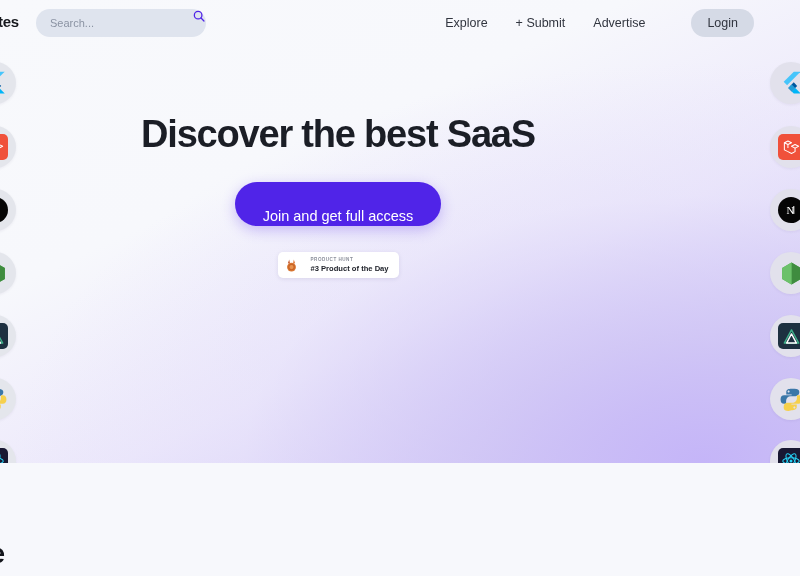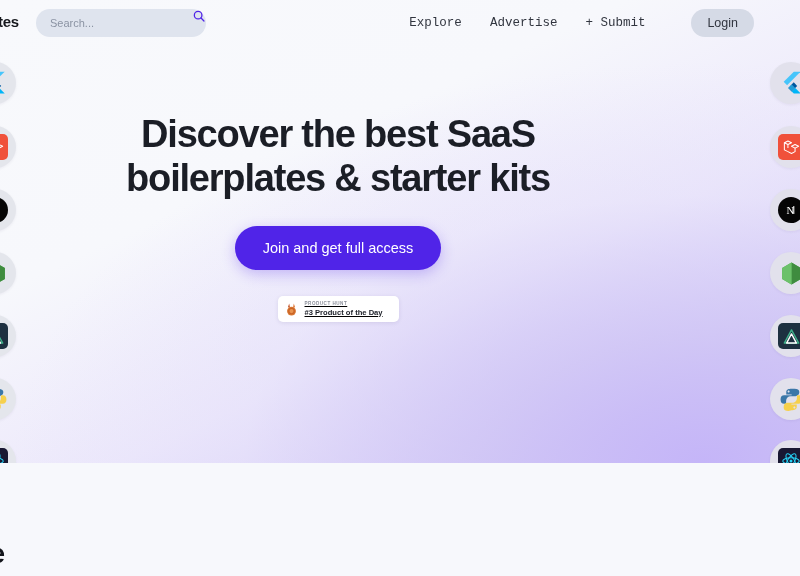--- a/index.html
+++ b/index.html
@@ -51,21 +51,21 @@
   }
   .search-input::placeholder { color: #8b93a3; }
   .search-icon { width: 14px; height: 14px; flex: 0 0 14px; display:block; }
 
   .nav {
     position: absolute; right: 0; top: 0;
     height: 46px; display: flex; align-items: center; gap: 0;
   }
   .nav-link {
     font-size: 12.5px; color: #31353f; text-decoration: none;
-    padding: 0 14px; white-space: nowrap; line-height: 46px; font-family: Liberation Mono, monospace;
+    padding: 0 14px; white-space: nowrap; line-height: 46px;
   }
   .login-btn {
     margin-left: 10px;
     height: 28px; min-width: 60px;
     background: #d5dae6;
     border: none; border-radius: 14px;
     font-family: "Liberation Sans", sans-serif;
     font-size: 12.5px; color: #31353f;
     padding: 0 16px;
     position: relative; right: -22px;
@@ -111,36 +111,35 @@
   }
   .subhead .s2 { display: block; }
   .cta {
     margin-top: 26px;
     display: inline-block;
     background: #5024e8;
     color: #ffffff;
     font-family: "Liberation Sans", sans-serif;
     font-size: 14.5px; font-weight: 500;
     border: none; border-radius: 22px;
-    padding: 0 28px; height: 44px; line-height: 44px;
+    padding: 12px 28px; height: 44px; line-height: 44px;
     box-shadow: 0 4px 14px rgba(80,36,232,0.28);
     cursor: pointer;
   }
 
   
   .ph-badge {
     margin: 26px auto 0;
     width: 121px; height: 26px;
     background: #ffffff;
     border-radius: 5px;
     box-shadow: 0 1px 4px rgba(40,30,90,0.10);
     display: flex; align-items: center;
     padding: 0 6px;
-    gap: 6px;
-    text-decoration: underline;
+    gap: 12px;
   }
   .ph-medal { width: 15px; height: 15px; flex: 0 0 15px; }
   .ph-text { text-align: left; line-height: 1; }
   .ph-kicker {
     font-size: 4.6px; font-weight: 700; color: #8b8f9a;
     letter-spacing: 0.5px; display: block; margin-bottom: 2px;
   }
   .ph-title {
     font-size: 7.6px; font-weight: 700; color: #20232b;
     display: block; white-space: nowrap;
@@ -294,21 +293,20 @@
               <ellipse cx="16" cy="16" rx="12" ry="4.8" transform="rotate(120 16 16)"></ellipse>
               <circle cx="16" cy="16" r="2.2" fill="#25d2f5" stroke="none"></circle>
             </svg>
           </span>
         </div>
       </div>
 
     <div class="hero-content">
       <h1 class="headline">
         <span>Discover the best SaaS</span>
-        <span class="l2">boilerplates &amp; starter kits</span>
       </h1>
       <button class="cta">Join and get full access</button>
 
       <div class="ph-badge">
         <svg class="ph-medal" viewBox="0 0 24 24">
           <path d="M8.4 2.5 L6.2 8.5 L9.6 9.2 Z" fill="#c4562a"></path>
           <path d="M15.6 2.5 L17.8 8.5 L14.4 9.2 Z" fill="#e07a3c"></path>
           <circle cx="12" cy="14.5" r="7.1" fill="#d97834"></circle>
           <circle cx="12" cy="14.5" r="5.3" fill="#c96325"></circle>
           <circle cx="12" cy="14.5" r="3.3" fill="#e9944f"></circle>
@@ -326,22 +324,22 @@
       <div class="search-box">
         <input class="search-input" type="text" placeholder="Search..." style="">
         <svg class="search-icon" viewBox="0 0 24 24" fill="none" stroke="#5024e8" stroke-width="2.2" stroke-linecap="round">
           <circle cx="10.5" cy="10.5" r="6.5"></circle>
           <line x1="15.5" y1="15.5" x2="20.5" y2="20.5"></line>
         </svg>
       </div>
 
       <nav class="nav" id="nav-root">
           <a class="nav-link" href="#">Explore</a>
+          <a class="nav-link" href="#">+ Submit</a>
           <a class="nav-link" href="#">Advertise</a>
-          <a class="nav-link" href="#">+ Submit</a>
           <button class="login-btn">Login</button>
         </nav>
     </div>
   </div>
 
   <div class="below">
     <div class="next-heading">e</div>
   </div>
 
 </div>

